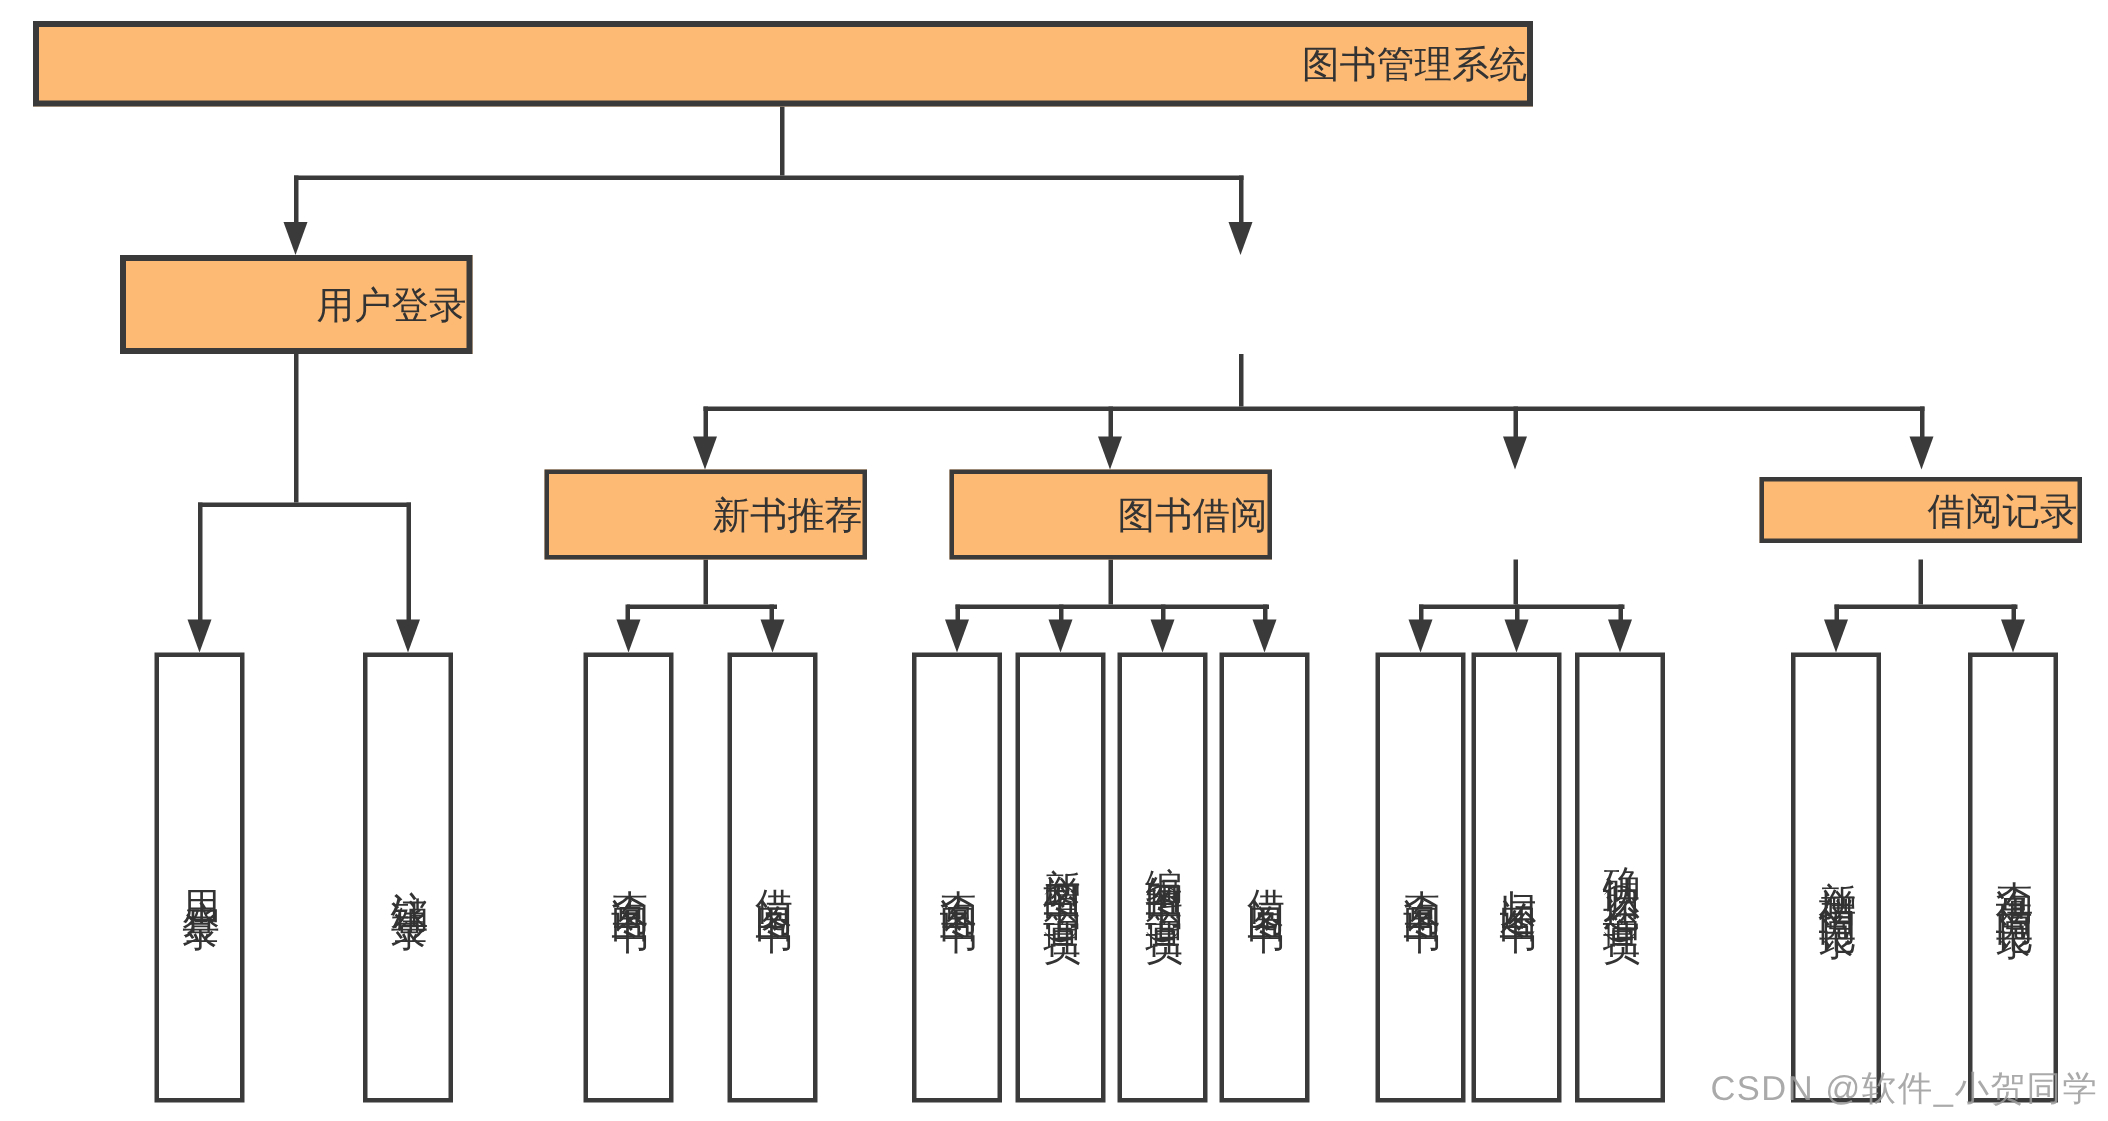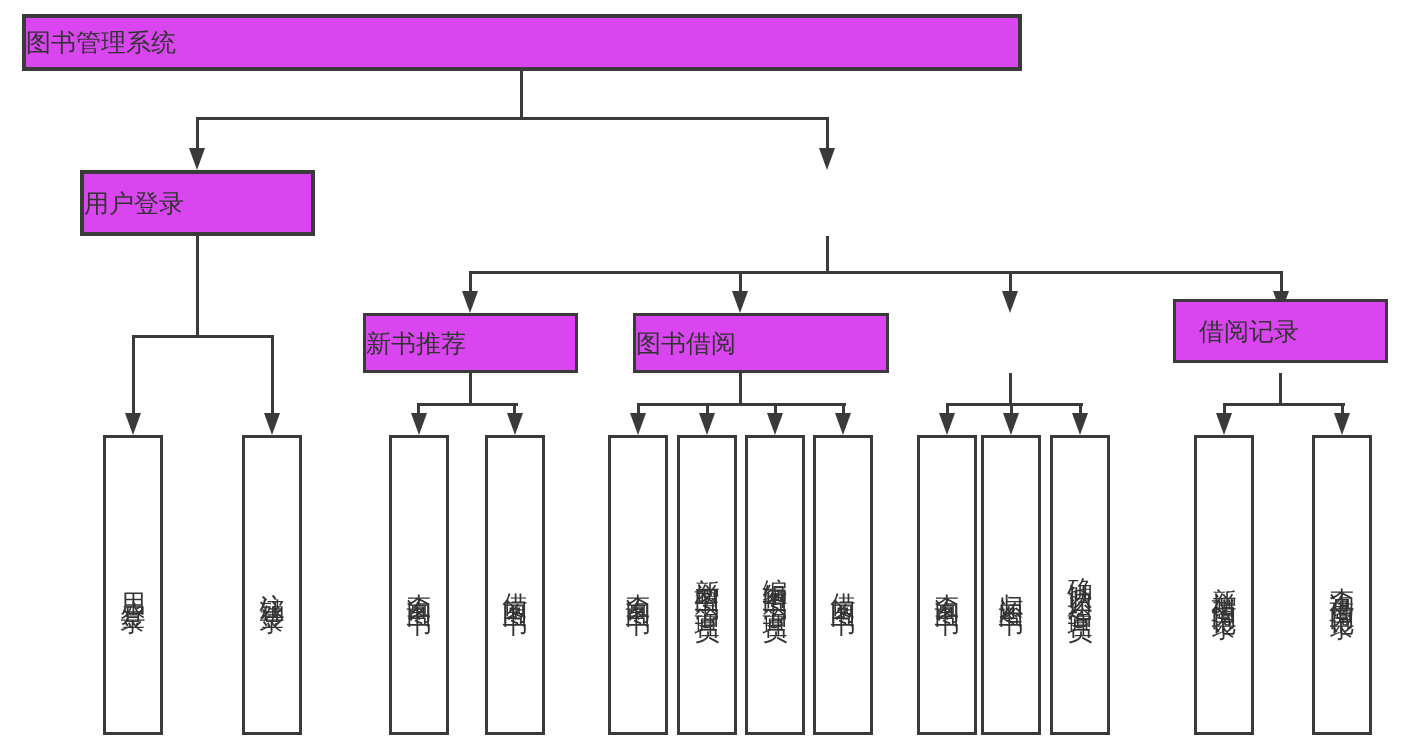--- a/index.html
+++ b/index.html
@@ -16,22 +16,22 @@
   .canvas{
     position:relative;
     width:1405px;height:747px;
     background:var(--background);
     overflow:hidden;
   }
   
   .node-h{
     position:absolute;
     border:4px solid var(--line);
-    background:#d946ef;
-    display:flex;align-items:center;justify-content:flex-start;
+    background:#fdba74;
+    display:flex;align-items:center;justify-content:flex-end;
     font-size:25px;color:var(--text);
     z-index:2;
   }
   .node-h.thin{border-width:3px;}
   
   .node-v{
     position:absolute;
     width:60px;height:300px;top:435px;
     border:3px solid var(--line);
     background:#fff;
@@ -100,24 +100,24 @@
   <div class="vline" style="left:1009px;top:271px;height:22px;"></div>
   <div class="vline" style="left:1280px;top:271px;height:22px;"></div>
   <div class="arrow" style="left:462px;top:291px;"></div>
   <div class="arrow" style="left:732px;top:291px;"></div>
   <div class="arrow" style="left:1002px;top:291px;"></div>
   <div class="arrow" style="left:1273px;top:291px;"></div>
 
   <div class="node-h thin" style="left:363px;top:313px;width:215px;height:60px;">
     <span>新书推荐</span>
   </div>
-  <div class="node-h thin" style="left:633px;top:313px;width:256px;height:60px;">
+  <div class="node-h thin" style="left:633px;top:313px;width:215px;height:60px;">
     <span>图书借阅</span>
   </div>
-  <div class="node-h thin" style="left:1173px;top:299px;width:215px;height:64px;padding-left:23px;">
+  <div class="node-h thin" style="left:1173px;top:318px;width:215px;height:44px;padding-left:23px;">
     <span>借阅记录</span>
   </div>
 
   <div class="vline" style="left:469px;top:373px;height:30px;"></div>
   <div class="hline" style="left:418px;top:403px;width:100px;"></div>
   <div class="vline" style="left:417px;top:403px;height:12px;"></div>
   <div class="vline" style="left:513px;top:403px;height:12px;"></div>
   <div class="arrow" style="left:411px;top:413px;"></div>
   <div class="arrow" style="left:507px;top:413px;"></div>
 
@@ -185,14 +185,15 @@
     <span>确认归还（管理员）</span>
   </div>
 
   <div class="node-v" style="left:1194px;">
     <span>新增借阅记录</span>
   </div>
   <div class="node-v" style="left:1312px;">
     <span>查询借阅记录</span>
   </div>
 
+  <div class="watermark">CSDN @软件_小贺同学</div>
 
 </div>
 
 </body></html>

